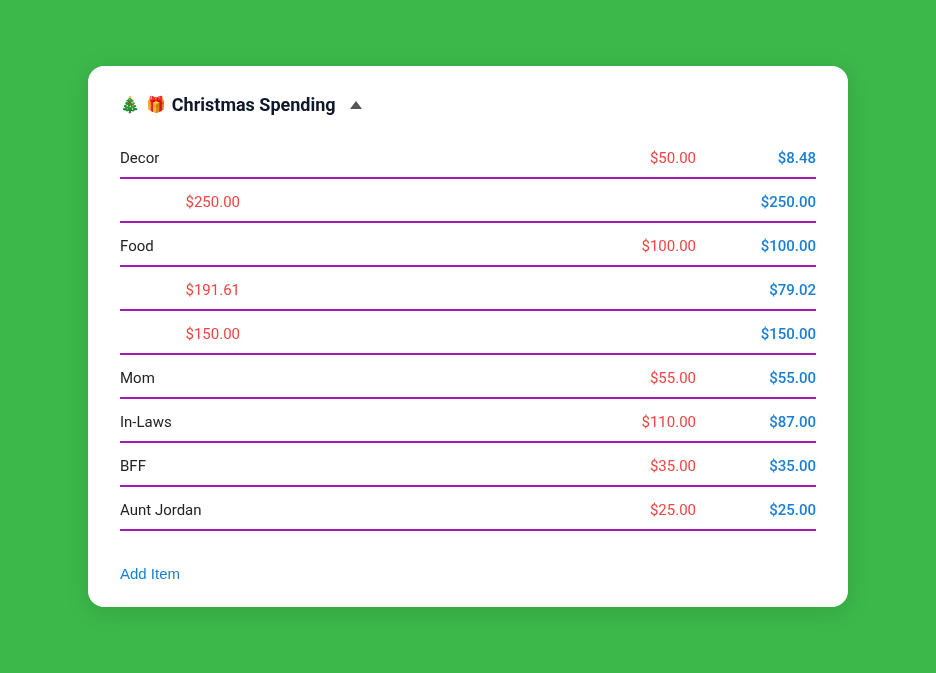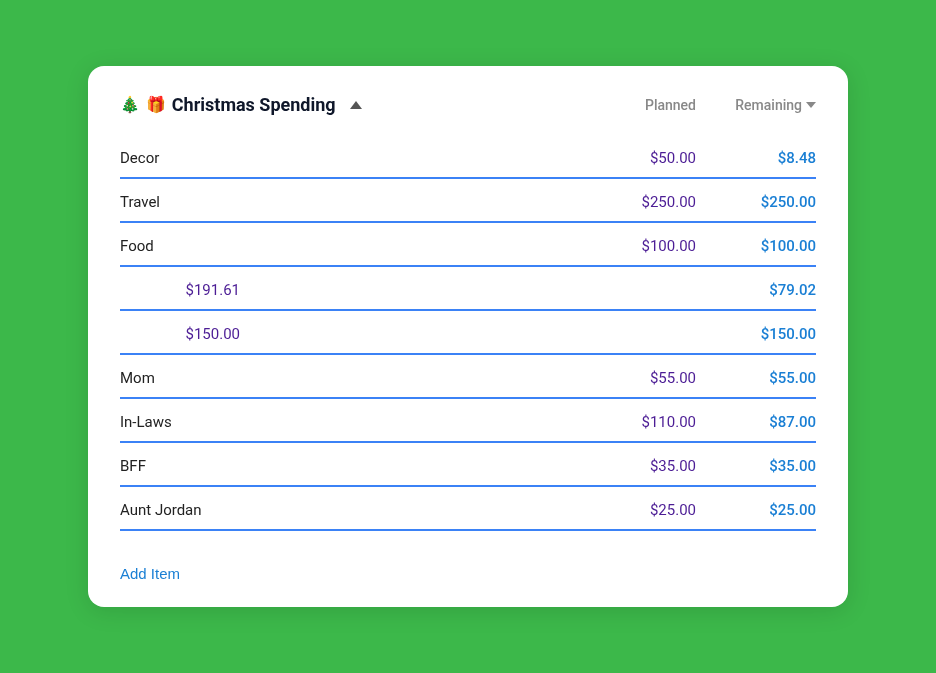--- a/index.html
+++ b/index.html
@@ -94,35 +94,35 @@
 
     .table-body {
       width: 100%;
     }
 
     .table-row {
       display: flex;
       align-items: center;
       justify-content: space-between;
       padding: 14px 0 10px 0;
-      border-bottom: 2px solid #3b82f6;
+      border-bottom: 2px solid #a21caf;
     }
 
     .row-name {
       flex: 1;
       font-size: 15px;
       color: #222222;
       font-weight: 400;
     }
 
     .row-planned {
       width: 120px;
       text-align: right;
       font-size: 15px;
-      color: #4c1d95;
+      color: #ef4444;
     }
 
     .row-remaining {
       width: 120px;
       text-align: right;
       font-size: 15px;
       color: #1a7fd4;
       font-weight: 500;
     }
 
@@ -142,37 +142,29 @@
 <body>
 
 <div class="card">
   <div class="card-header">
     <div class="header-left">
       <span>🎄</span>
       <span>🎁</span>
       <span class="header-title">Christmas Spending</span>
       <span class="chevron-up"></span>
     </div>
-    <div class="header-columns">
-      <div class="col-planned">Planned</div>
-      <div class="col-remaining">
-        <span>Remaining</span>
-        <span class="chevron-down-small"></span>
-      </div>
-    </div>
   </div>
 
   <div class="table-body" id="table-body">
   <div class="table-row">
         <div class="row-name">Decor</div>
         <div class="row-planned">$50.00</div>
         <div class="row-remaining">$8.48</div>
       </div>
       <div class="table-row">
-        <div class="row-name">Travel</div>
         <div class="row-planned">$250.00</div>
         <div class="row-remaining">$250.00</div>
       </div>
       <div class="table-row">
         <div class="row-name">Food</div>
         <div class="row-planned">$100.00</div>
         <div class="row-remaining">$100.00</div>
       </div>
       <div class="table-row">
         <div class="row-planned">$191.61</div>

